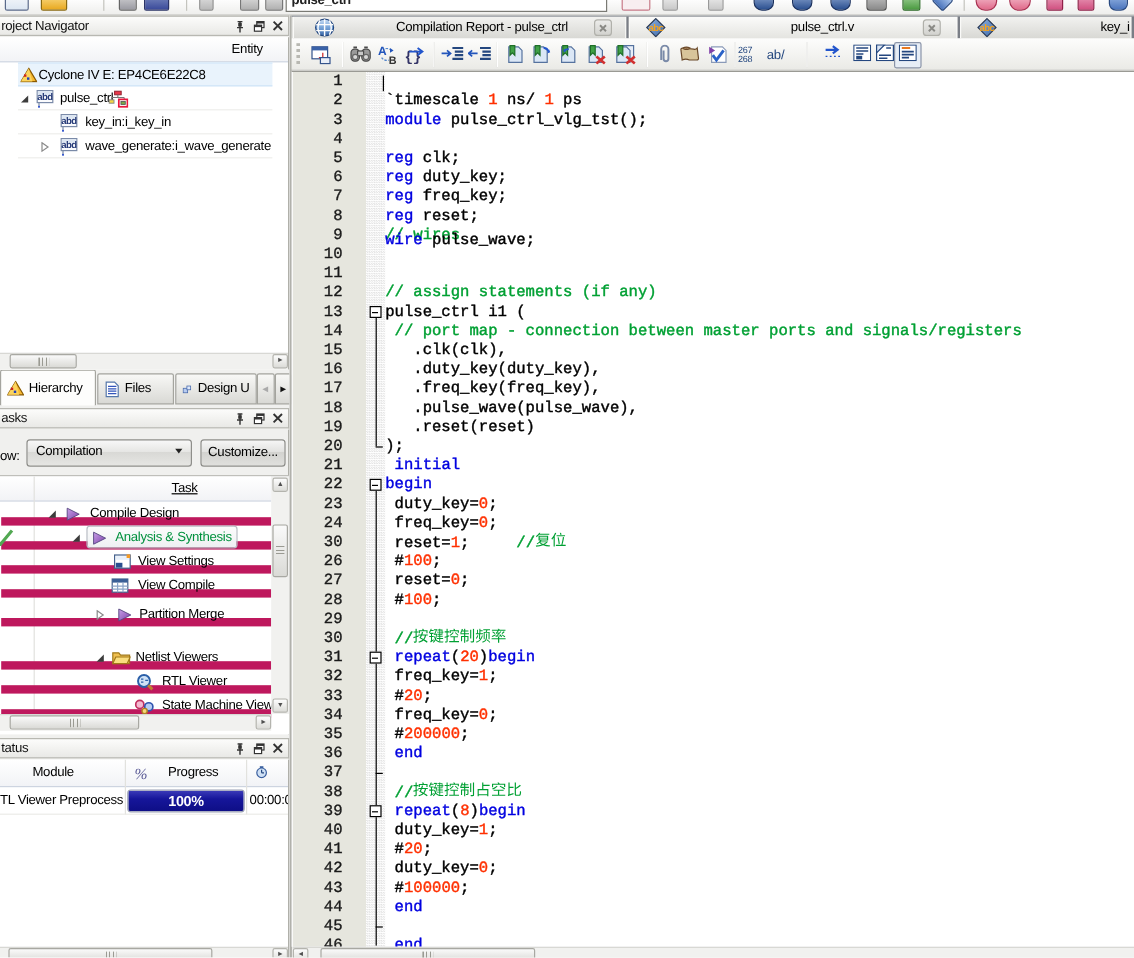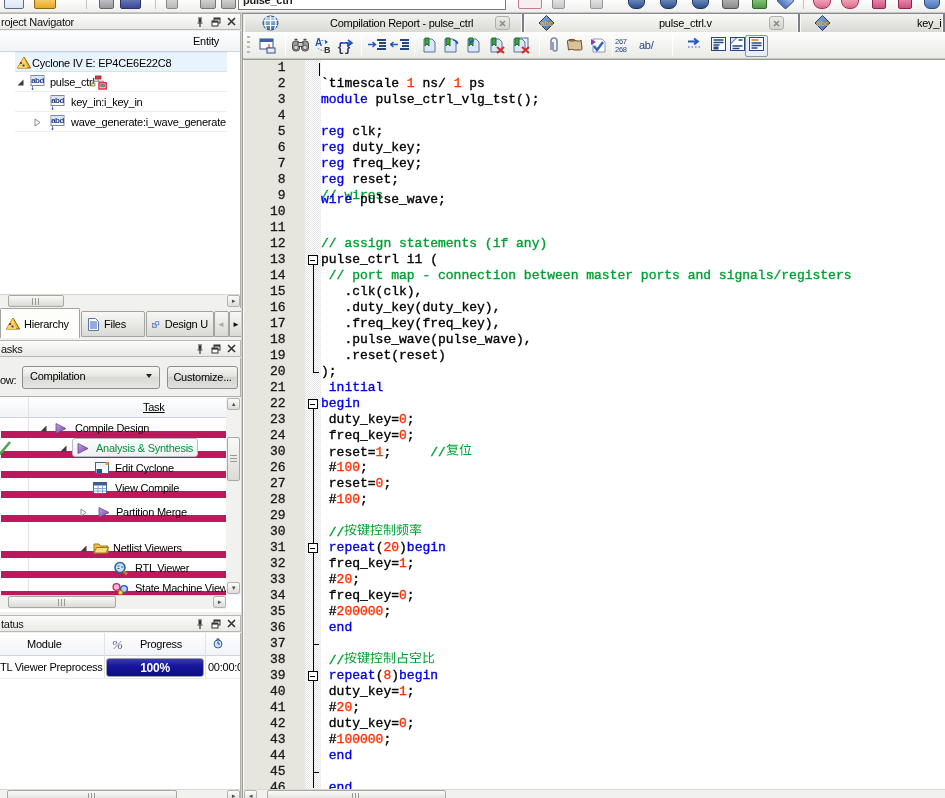--- a/index.html
+++ b/index.html
@@ -299,21 +299,21 @@
       </div>
 <div class="krow" style="top:61px">
         <span class="abs" style="left:93px;top:2px">
           <svg width="16" height="15" viewBox="0 0 16 15">
             <rect x="1.5" y="2.5" width="13" height="11" fill="#fff" stroke="#44608c"></rect>
             <rect x="2.5" y="3.5" width="11" height="3" fill="#e8f0fa"></rect>
             <rect x="2.5" y="9" width="5.5" height="4" fill="#2a4f8f"></rect>
             <rect x="11.5" y="2" width="3" height="3" fill="#f59a23"></rect>
           </svg>
         </span>
-        <span class="lbl" style="left:114px">Edit Cyclone</span>
+        <span class="lbl" style="left:114px">View Settings</span>
       </div>
 <div class="krow" style="top:81px">
         <span class="abs" style="left:91px;top:3px">
           <svg width="16" height="14" viewBox="0 0 16 14">
             <rect x="1.5" y="1.5" width="13" height="11" fill="#fff" stroke="#44608c"></rect>
             <rect x="1.5" y="1.5" width="13" height="3" fill="#3a5f96"></rect>
             <path d="M1.5 7.5 h13 M1.5 10 h13 M6 4.5 v8 M10.5 4.5 v8" stroke="#8aa4c8" fill="none"></path>
           </svg>
         </span>
         <span class="lbl" style="left:114px">View Compile</span>

